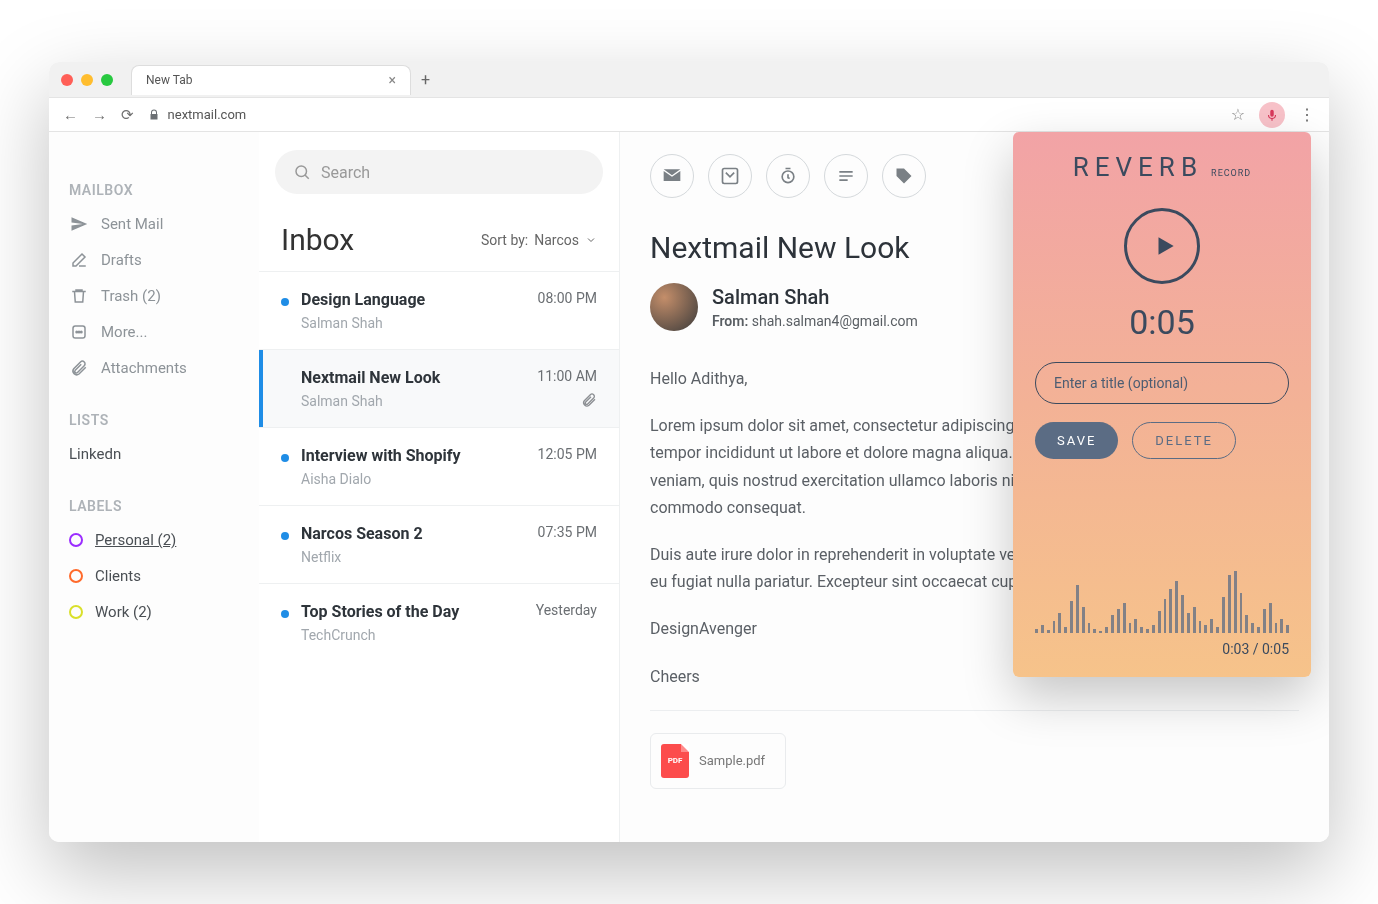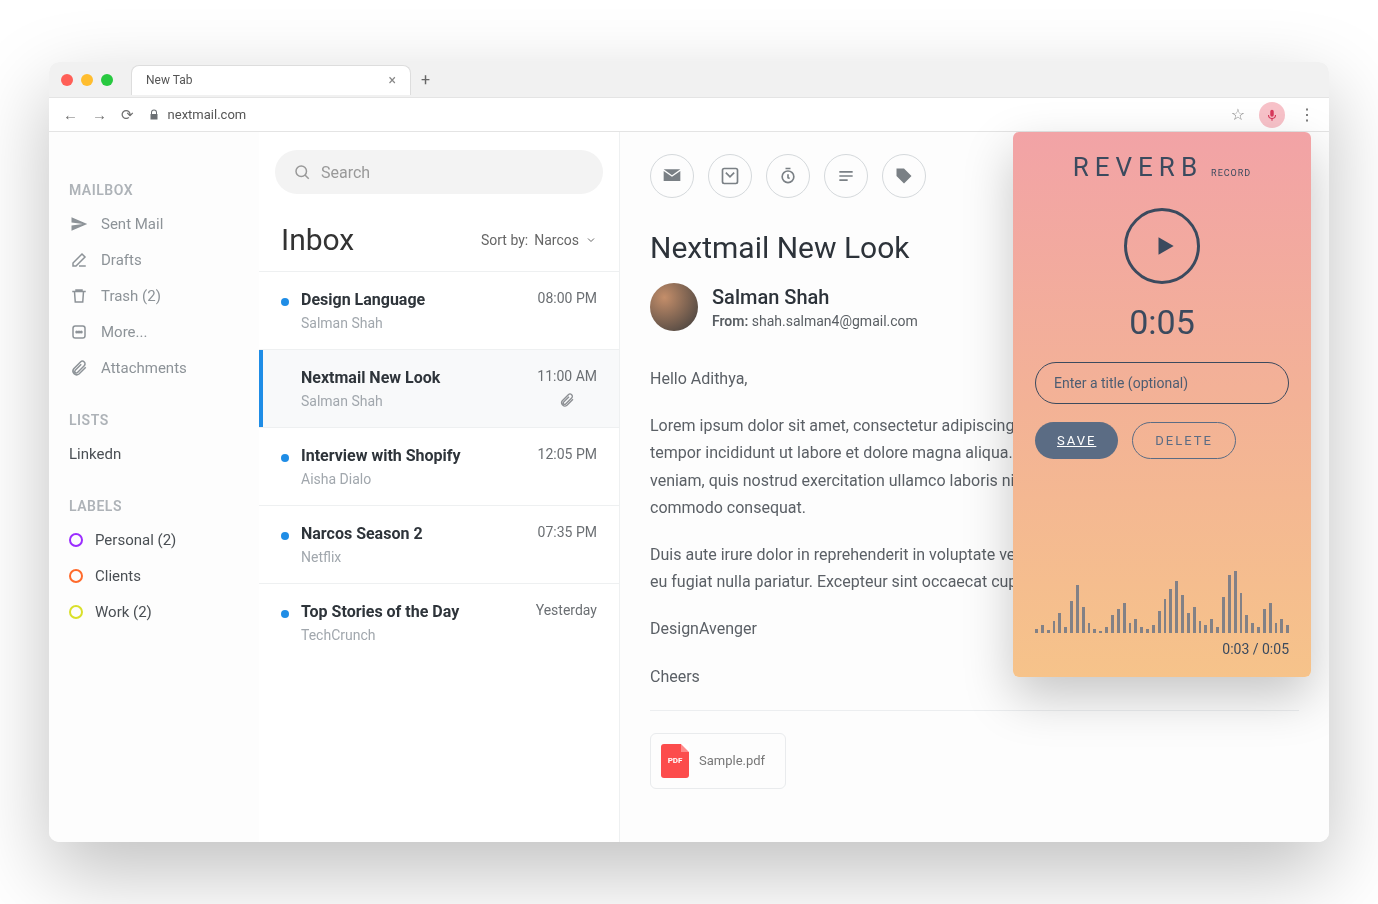--- a/index.html
+++ b/index.html
@@ -44,21 +44,21 @@
 .sort { font-size:14px; color:#666; display:flex; align-items:center; gap:6px; }
 
 .email-item { padding:18px 22px; border-top:1px solid #eef0f1; display:flex; gap:12px; position:relative; cursor:pointer; }
 .email-item.selected { background:#f8f9fa; }
 .email-item.selected::before { content:""; position:absolute; left:0; top:0; bottom:0; width:4px; background:#1f8de6; }
 .unread { width:8px; height:8px; border-radius:50%; background:#1f8de6; margin-top:8px; flex-shrink:0; }
 .unread.none { visibility:hidden; }
 .e-body { flex:1; }
 .e-subj { font-weight:700; color:#2e343a; font-size:16px; }
 .e-from { color:#a1a7ad; font-size:14px; margin-top:6px; }
-.e-right { text-align:right; font-size:14px; color:#6b6f73; display:flex; flex-direction:column; gap:8px; align-items:center; }
+.e-right { text-align:right; font-size:14px; color:#6b6f73; display:flex; flex-direction:column; gap:8px; align-items:flex-end; }
 .clip { color:#8c8f93; }
 
 
 .reader { flex:1; padding: 22px 30px; border-left:1px solid #eef0f1; position:relative; }
 .toolbar { display:flex; gap:14px; }
 .tb-btn { width:44px; height:44px; border-radius:50%; border:1px solid #d5d9dc; display:flex; align-items:center; justify-content:center; color:#7a8085; cursor:pointer; }
 .r-title { font-size:30px; color:#2d333a; margin:32px 0 18px; }
 .sender { display:flex; gap:14px; align-items:center; }
 .avatar { width:48px; height:48px; border-radius:50%; background: radial-gradient(circle at 30% 30%, #c48e6a, #3a3a3a); }
 .s-name { font-size:20px; color:#2d333a; font-weight:500; }
@@ -75,21 +75,21 @@
 .rv-logo { display:flex; align-items:baseline; gap:8px; }
 .rv-logo .big { font-size:26px; letter-spacing:6px; font-weight:400; color:#3b4a5e; }
 .rv-logo .sm { font-size:9px; letter-spacing:1px; }
 .play { width:76px; height:76px; border-radius:50%; border:3px solid #3b4a5e; display:flex; align-items:center; justify-content:center; margin-top:26px; cursor:pointer; }
 .play svg { margin-left:6px; }
 .timer { font-size:34px; margin-top:18px; }
 .rv-input { width:100%; margin-top:20px; border:1.5px solid #3b4a5e; border-radius:24px; height:42px; background:transparent; padding:0 18px; font-size:14px; color:#3b4a5e; }
 .rv-input::placeholder { color:#4d5d72; }
 .rv-btns { display:flex; gap:14px; margin-top:18px; align-self:flex-start; }
 .rv-btn { border-radius:20px; padding:10px 22px; font-size:13px; letter-spacing:2px; cursor:pointer; }
-.rv-save { background:#5b6c84; color:#fff; border:none;text-decoration:underline; }
+.rv-save { background:#5b6c84; color:#fff; border:none; }
 .rv-del { background:transparent; border:1.5px solid #5b6c84; color:#5b6c84; }
 .wave { margin-top:auto; width:100%; height:80px; display:flex; align-items:flex-end; gap:3px; }
 .wave span { flex:1; background:#5b6c84; opacity:.75; }
 .progress { align-self:flex-end; font-size:14px; margin-top:8px; }
 
 svg { display:block; }
 </style>
 </head>
 <body>
 
@@ -180,21 +180,21 @@
         <span>Attachments</span>
       </div>
 
       <div class="side-h">LISTS</div>
       <div class="side-item" style="color:#4a4f54">
         <span>Linkedn</span>
       </div>
 
       <div class="side-h">LABELS</div>
       <div id="labels-container">
-          <div class="side-item" style="color: rgb(74, 79, 84);">
+          <div class="side-item" style="color: rgb(74, 79, 84); text-decoration: underline;">
             <span class="tag-dot" style="border-color:#9b2dff"></span>
             <span>Personal (2)</span>
           </div>
           <div class="side-item" style="color: rgb(74, 79, 84);">
             <span class="tag-dot" style="border-color:#ff6a2b"></span>
             <span>Clients</span>
           </div>
           <div class="side-item" style="color: rgb(74, 79, 84);">
             <span class="tag-dot" style="border-color:#d9e02b"></span>
             <span>Work (2)</span>

